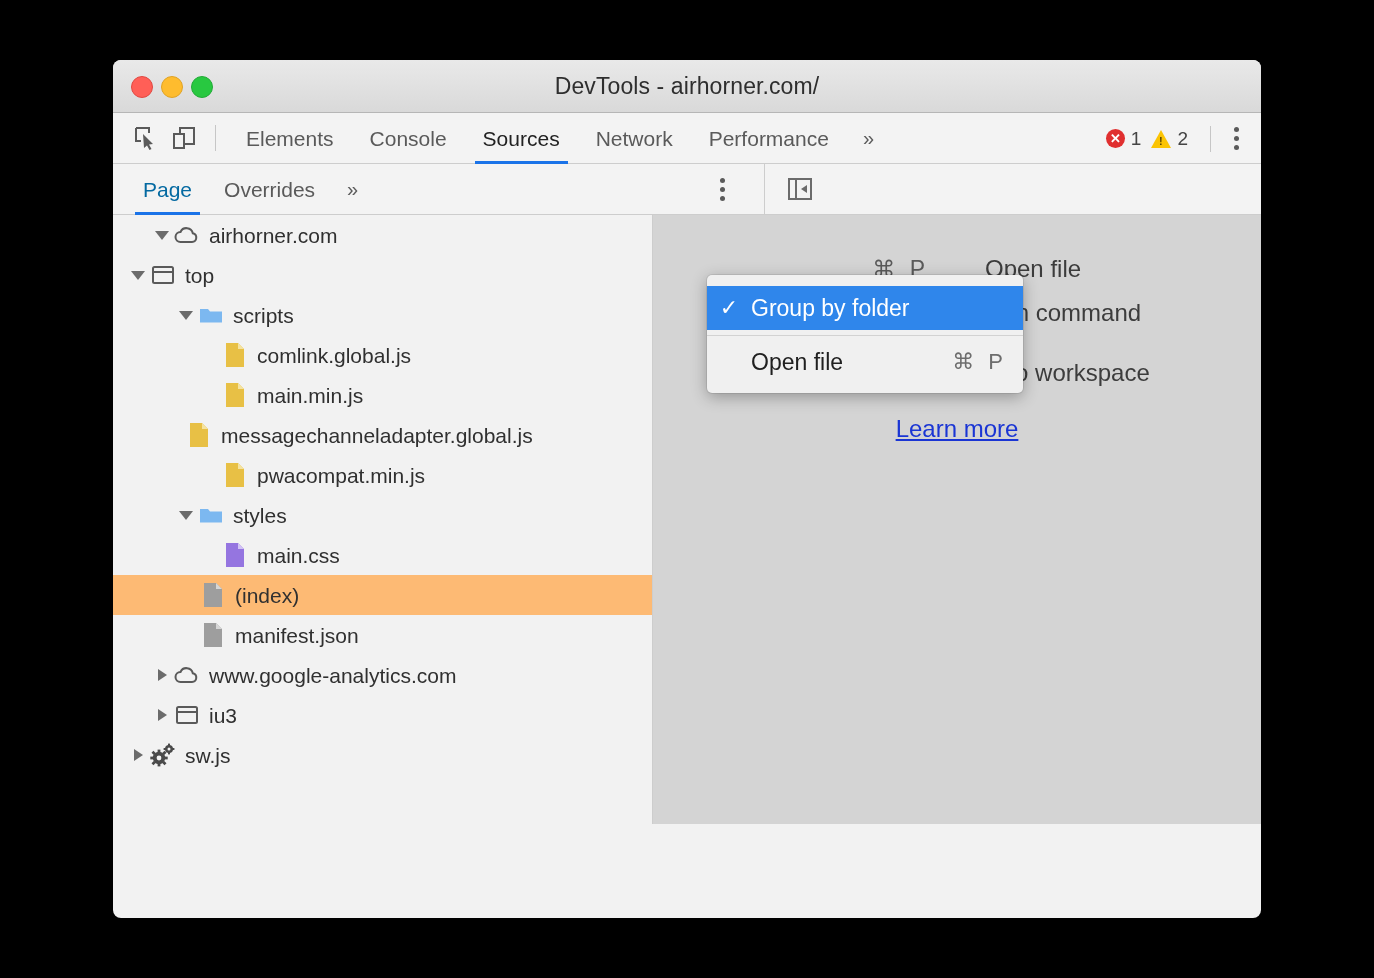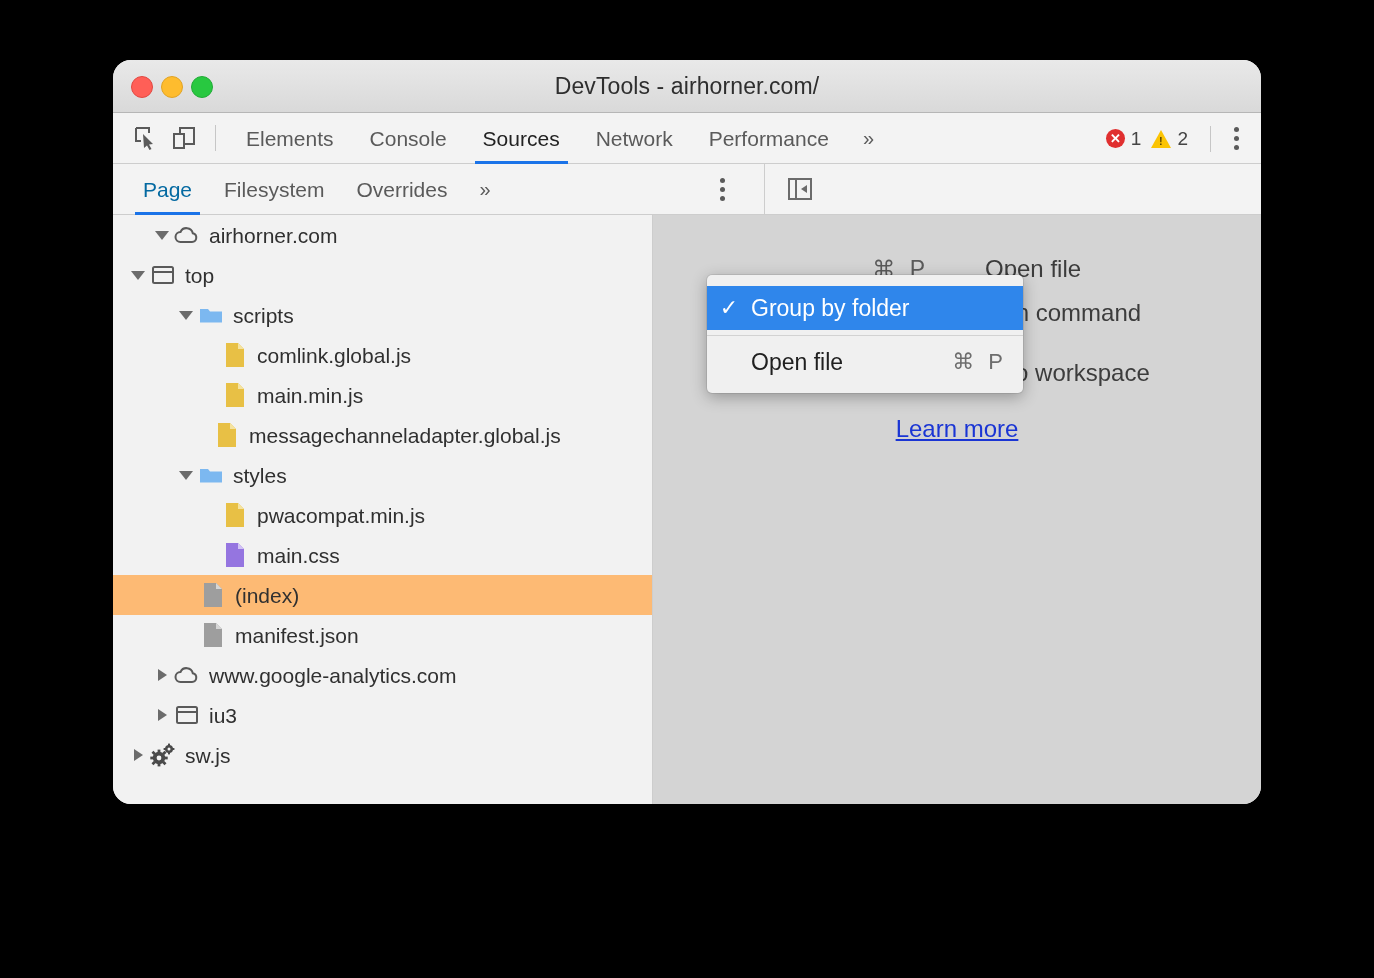--- a/index.html
+++ b/index.html
@@ -11,22 +11,22 @@
     overflow: hidden;
     font-family: "Liberation Sans", sans-serif;
   }
 
   
   #window {
     position: absolute;
     left: 113px;
     top: 60px;
     width: 1148px;
-    height: 744px;
-    border-radius: 18px;
+    height: 858px;
+    border-radius: 8px;
     overflow: hidden;
     background: #f2f2f2;
     box-shadow: 0 10px 40px rgba(0,0,0,0.55);
   }
 
   
   #titlebar {
     position: relative;
     height: 52px;
     background: linear-gradient(to bottom, #e9e9e9 0%, #d9d9d9 100%);
@@ -385,21 +385,20 @@
       <div class="kebab">
           <i></i>
           <i></i>
           <i></i>
         </div>
     </div>
   </div>
 
   <div id="subbar">
     <div class="sub-tab selected">Page</div>
-    <div class="sub-tab">Filesystem</div>
     <div class="sub-tab">Overrides</div>
     <div class="chev-more">»</div>
 
     <div class="kebab" id="subbar-kebab">
         <i></i>
         <i></i>
         <i></i>
       </div>
     <div id="subbar-divider"></div>
     <div id="collapse-btn">
@@ -465,50 +464,50 @@
       <div class="tree-row" style="padding-left:108px">
         <span class="row-icon">
           <svg width="22" height="26" viewBox="0 0 22 26">
               <path d="M2 1 h12 l6 6 v18 h-18 Z" fill="#e8c045"></path>
               <path d="M14 1 l6 6 h-6 Z" fill="#f5e3a0"></path>
             </svg>
         </span>
         <span class="row-label">main.min.js</span>
       </div>
 
-      <div class="tree-row" style="padding-left:100px">
+      <div class="tree-row" style="padding-left:72px">
         <span class="row-icon">
           <svg width="22" height="26" viewBox="0 0 22 26">
               <path d="M2 1 h12 l6 6 v18 h-18 Z" fill="#e8c045"></path>
               <path d="M14 1 l6 6 h-6 Z" fill="#f5e3a0"></path>
             </svg>
         </span>
         <span class="row-label">messagechanneladapter.global.js</span>
+      </div>
+
+      <div class="tree-row" style="padding-left:108px">
+        <span class="row-icon">
+          <svg width="22" height="26" viewBox="0 0 22 26">
+              <path d="M2 1 h12 l6 6 v18 h-18 Z" fill="#e8c045"></path>
+              <path d="M14 1 l6 6 h-6 Z" fill="#f5e3a0"></path>
+            </svg>
+        </span>
+        <span class="row-label">pwacompat.min.js</span>
       </div>
 
       <div class="tree-row" style="padding-left:62px">
         <span class="twisty">
             <span class="tri-down"></span>
           </span>
         <span class="row-icon">
           <svg width="26" height="20" viewBox="0 0 26 20">
               <path d="M2 4 h8 l2 2.5 h12 v11 h-22 Z" fill="#7cb8f0"></path>
             </svg>
         </span>
         <span class="row-label">styles</span>
-      </div>
-
-      <div class="tree-row" style="padding-left:108px">
-        <span class="row-icon">
-          <svg width="22" height="26" viewBox="0 0 22 26">
-              <path d="M2 1 h12 l6 6 v18 h-18 Z" fill="#e8c045"></path>
-              <path d="M14 1 l6 6 h-6 Z" fill="#f5e3a0"></path>
-            </svg>
-        </span>
-        <span class="row-label">pwacompat.min.js</span>
       </div>
 
       <div class="tree-row" style="padding-left:108px">
         <span class="row-icon">
           <svg width="22" height="26" viewBox="0 0 22 26">
               <path d="M2 1 h12 l6 6 v18 h-18 Z" fill="#9575e0"></path>
               <path d="M14 1 l6 6 h-6 Z" fill="#d2c3f5"></path>
             </svg>
         </span>
         <span class="row-label">main.css</span>

